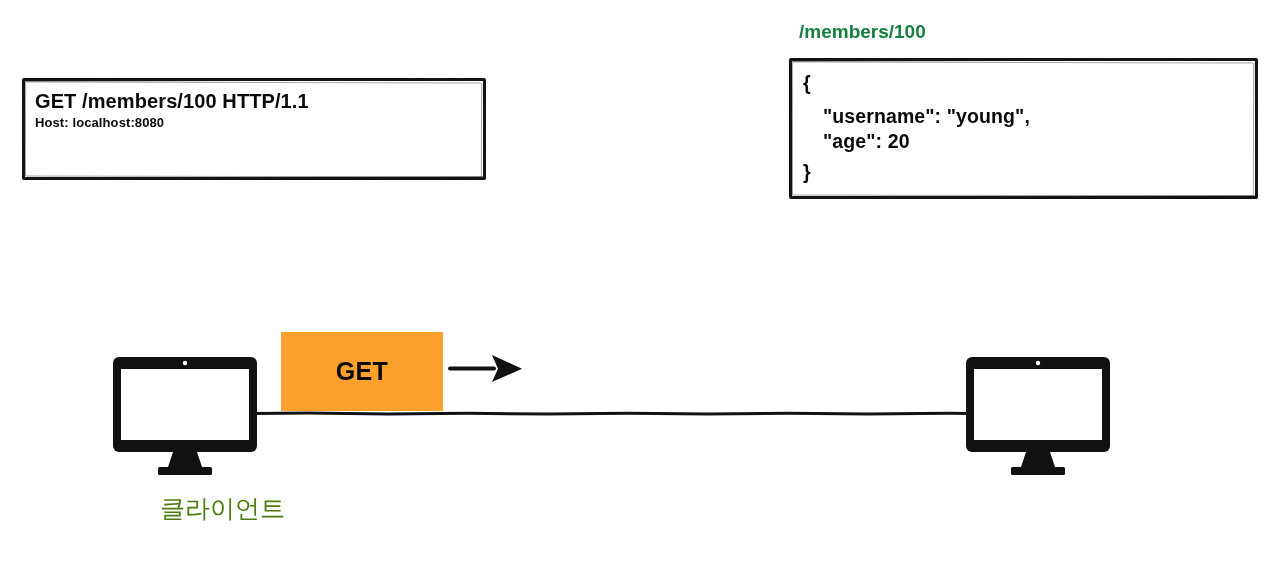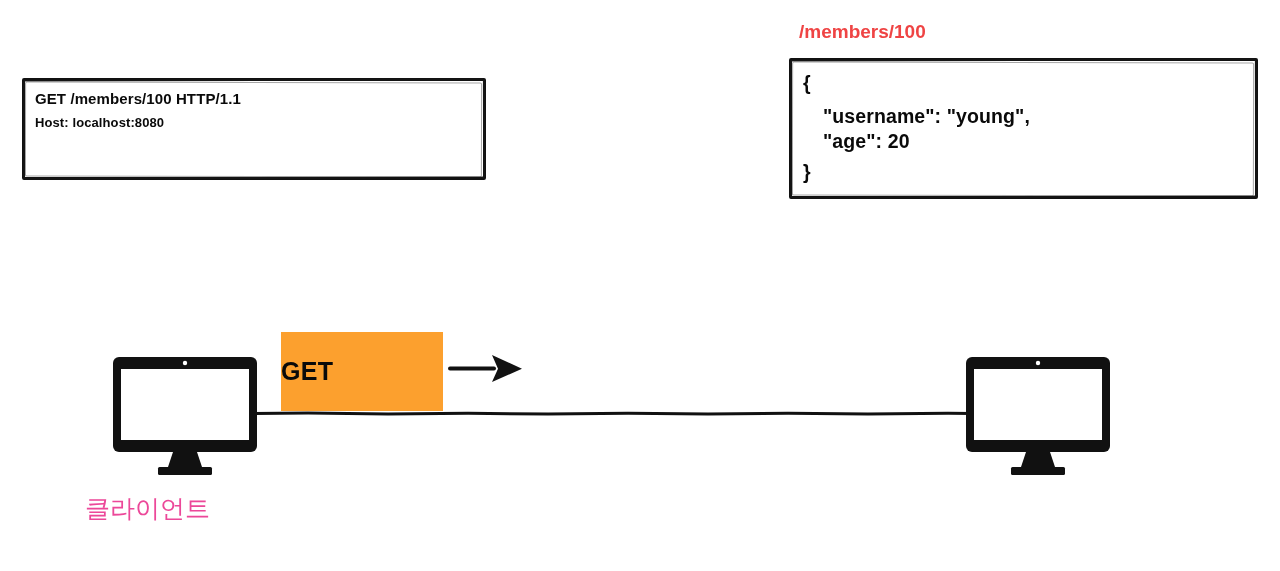--- a/index.html
+++ b/index.html
@@ -64,36 +64,36 @@
   }
 
   .box-text {
     position: absolute;
     font-weight: bold;
     color: #0a0a0a;
     white-space: pre;
     letter-spacing: 0.1px;
   }
 
-  #request-line-1 { left: 10px; top: 9px;  font-size: 15px; }
+  #request-line-1 { left: 10px; top: 9px;  font-size: 20px; }
   #request-line-2 { left: 10px; top: 34px; font-size: 13px; }
 
   #response-line-1 { left: 11px; top: 11px; font-size: 19.5px; }
   #response-line-2 { left: 31px; top: 44px; font-size: 19.5px; }
   #response-line-3 { left: 31px; top: 69px; font-size: 19.5px; }
   #response-line-4 { left: 11px; top: 100px; font-size: 19.5px; }
 
   
   #endpoint-label {
     position: absolute;
     left: 799px;
     top: 21px;
     font-size: 19px;
     font-weight: bold;
-    color: #ef4444;
+    color: #15803d;
     white-space: pre;
   }
 
   
   #connection-line {
     position: absolute;
     left: 248px;
     top: 411px;
     width: 748px;
     height: 5px;
@@ -102,20 +102,21 @@
   
   #method-badge {
     position: absolute;
     left: 281px;
     top: 332px;
     width: 162px;
     height: 79px;
     background: #fca02e;
     display: flex;
     align-items: center;
+    justify-content: center;
   }
   #method-badge-label {
     font-size: 25px;
     font-weight: bold;
     color: #0a0a0a;
     letter-spacing: 0.3px;
   }
 
   
   #request-arrow {
@@ -131,23 +132,23 @@
     position: absolute;
     width: 150px;
     height: 118px;
   }
   #client-monitor { left: 110px; top: 357px; }
   #server-monitor { left: 963px; top: 357px; }
 
   .node-label {
     position: absolute;
     font-size: 25px;
-    color: #ec4899;
+    color: #4d7c0f;
     white-space: pre;
-    text-align: left;
+    text-align: right;
   }
   #client-label { left: 85px; top: 492px; width: 200px; }
   #server-label { left: 953px; top: 492px; width: 170px; }
 </style>
 </head>
 <body>
 
 <div class="canvas">
 
   <div class="sketch-box" id="request-box">

